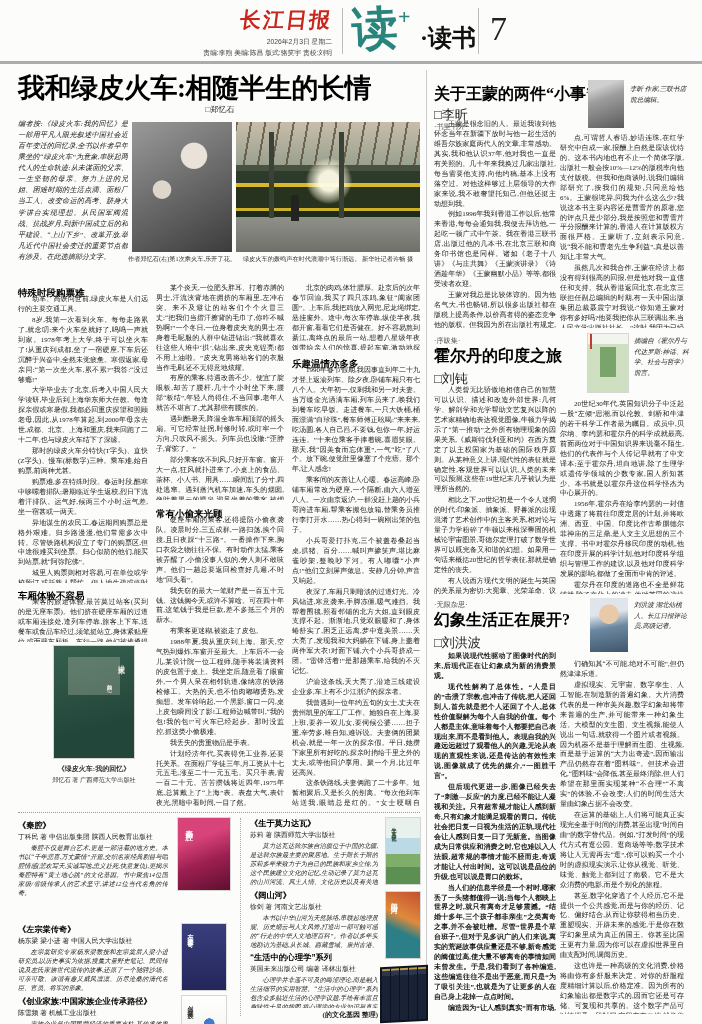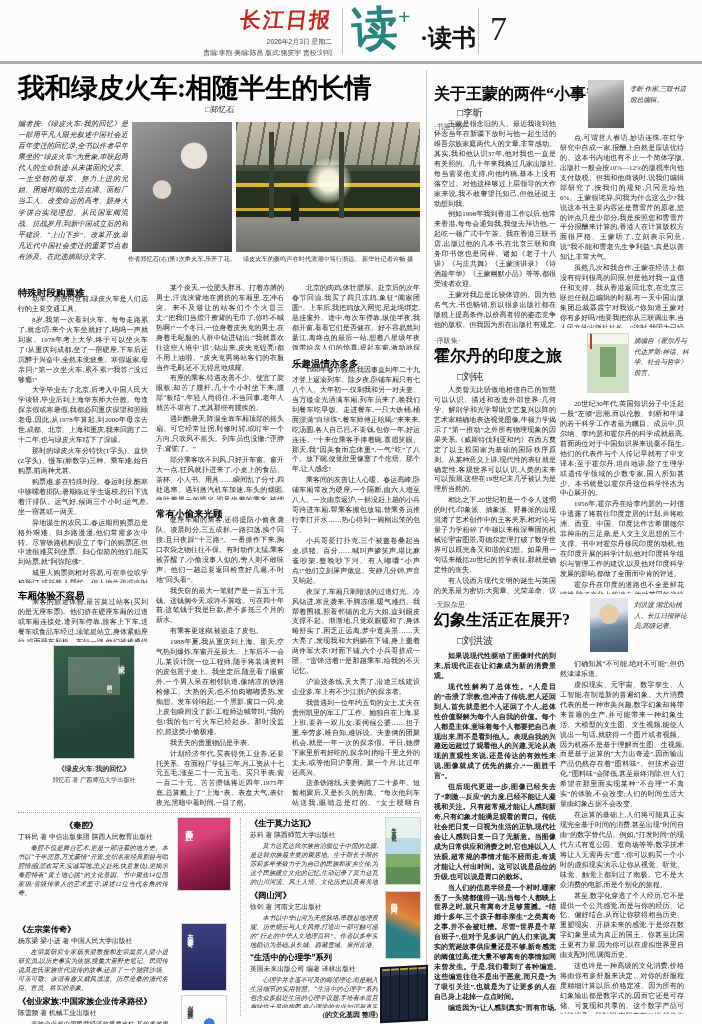--- a/index.html
+++ b/index.html
@@ -18,21 +18,21 @@
   
   .main-title{font-size:27px;font-weight:900;letter-spacing:-0.5px;color:#000;white-space:nowrap;}
   .byline{font-size:8px;text-align:center;color:#222;}
   .ednote{font-style:italic;font-size:7.1px;line-height:1.56;text-align:justify;color:#151515;overflow:hidden;}
   .tcol{font-size:7px;line-height:1.42;text-align:justify;overflow:hidden;}
   .tcol p{margin:0 0 1px 0;text-indent:2em;}
   .sec-head{font-family:"Liberation Sans","DejaVu Sans",sans-serif;font-weight:bold;font-size:9.5px;color:#000;}
   .caption{font-size:6.2px;color:#333;}
   .kicker{font-size:7.2px;color:#555;font-family:"Liberation Sans","DejaVu Sans",sans-serif;}
   .r-title{font-size:16px;font-weight:900;color:#000;white-space:nowrap;}
-  .r-author{font-size:10px;color:#222;margin-left:23px;}
+  .r-author{font-size:13px;color:#222;}
   .side-cap{font-style:italic;font-size:6.6px;line-height:1.6;color:#222;}
   
   .photo-bw{background:
       radial-gradient(circle at 62% 26%, #e9e2d8 0 11%, rgba(0,0,0,0) 12%),
       radial-gradient(circle at 30% 52%, #ded6cb 0 9%, rgba(0,0,0,0) 10%),
       linear-gradient(150deg,#9a9a9a 0%,#6f6f6f 45%,#3c3c3c 100%);}
   .photo-train{overflow:hidden;background:#b9c3bc;}
   .pt-roof{position:absolute;left:0;top:0;width:100%;height:33%;
       background:repeating-linear-gradient(100deg,rgba(72,58,40,.65) 0 2px,rgba(0,0,0,0) 2px 14px),
                  linear-gradient(#c7beaa,#9aa08f);}
@@ -225,21 +225,21 @@
       <p>们确知其“不可能,绝对不可能”,但仍然津津乐道。</p>
       <p>虚拟现实、元宇宙、数字孪生、人工智能,在制造新的普遍幻象。大片消费代表的是一种审美兴趣,数字幻象却将带来普遍的生产,并可能带来一种幻象生活。大模型的文生图、文生视频,能使人说出一句话,就获得一个图片或者视频。因为机器不是基于理解而生图、生视频,而是基于运算的“大力出奇迹”,因而输出产品仍然存在着“图料味”。但技术会进化,“图料味”会降低,甚至最终消除,但人们希望在那里面实现某种“不合理”“不离实”的体验,不会改变;人们的时间生活大量由幻象占据不会改变。</p>
       <p>在运算的基础上,人们将可能真正实现完全基于时间的消费,甚至出现“时间自由”的数字替代品。例如,“打发时间”的现代方式有逛公园、逛商场等等;数字技术将让人无需再去“逛”,你可以购买一个小时的虚拟现实演示,让你从视觉、听觉、味觉、触觉上都到过了南极。它不是大众消费的电影,而是个别化的旅程。</p>
       <p>甚至,数字化穿透了个人经历,它不是提供一个公共感觉,而是与你的经历、记忆、偏好结合,从而让你获得相当历史、重塑现实、开辟未来的感觉,于是你在数字幻象里成为真正的国王。你甚至比国王更有力量,因为你可以在虚拟世界里自由支配时间,调阅历史。</p>
       <p>这也许是一种高级的文化消费,价格将由你有多舒服来决定。对你的舒服程度精细计算以后,价格定准。因为所有的幻象输出都是数字式的,因而它还是可存储、可复现和共享的。这个数字产品可以被授予一段时间,它留存在云端,就像你的金条存放在银行保险柜,你随时可以去访问。</p>
     </div>
 
   <div class="abs dotline-h" style="left:18px;top:812px;width:402px;"></div>
   <div class="abs dotline-v" style="left:240px;top:818px;height:198px;"></div>
 
-  <div class="abs bk-title" style="left:18px;top:820px;width:152px;margin-left:47px;">《秦腔》</div>
+  <div class="abs bk-title" style="left:18px;top:820px;width:152px;">《秦腔》</div>
   <div class="abs bk-pub" style="left:18px;top:832px;width:152px;">丁科民 著  中信出版集团 陕西人民教育出版社</div>
   <div class="abs blurb" style="left:18px;top:844px;width:150px;height:74px;">
       <p>秦腔不仅是舞台艺术,更是一部活着的地方史。本书以“千年悲喜,万丈豪情”开篇,交织名家经典剧目与唱腔情感(悲欢写天,实诚写地,忠义赴死,快意复仇),更揭示秦腔特有“黄土地心跳”的文化基因。书中聚焦14位国家级/省级传承人的艺术坚守,讲述12位当代名角的传奇。</p>
     </div>
 
   <div class="abs bk-title" style="left:18px;top:924px;width:152px;">《左宗棠传奇》</div>
   <div class="abs bk-pub" style="left:18px;top:936px;width:152px;">杨东梁 梁小进 著  中国人民大学出版社</div>
   <div class="abs blurb" style="left:18px;top:948px;width:150px;height:44px;">
       <p>左宗棠研究专家杨东梁教授和左宗棠后人梁小进研究员,以历史事实为依据,搜集大量野史笔记、民间传说及左氏家族世代流传的故事,还原了一个驰骋沙场、可亲可敬、诙谐有趣又威风凛凛、历尽沧桑的清代名臣、官员、将军的形象。</p>
     </div>

